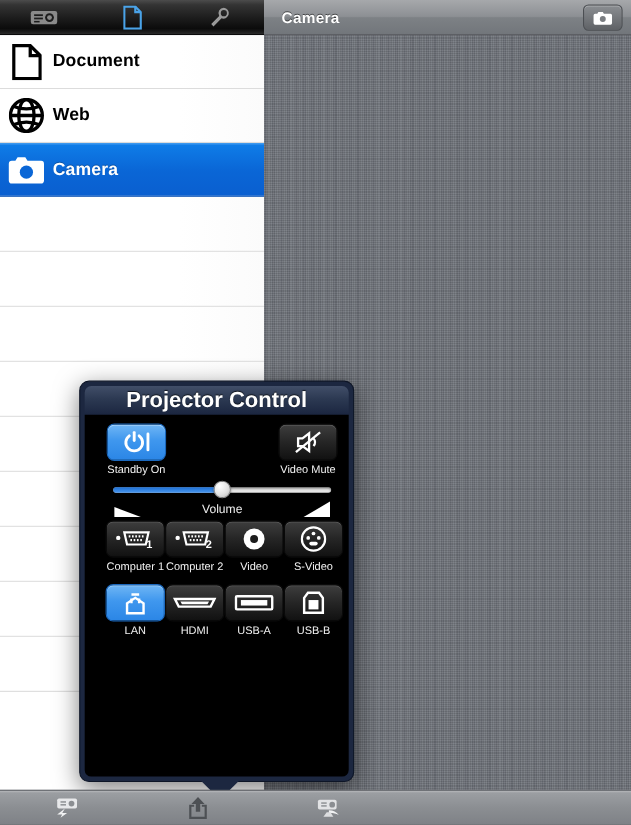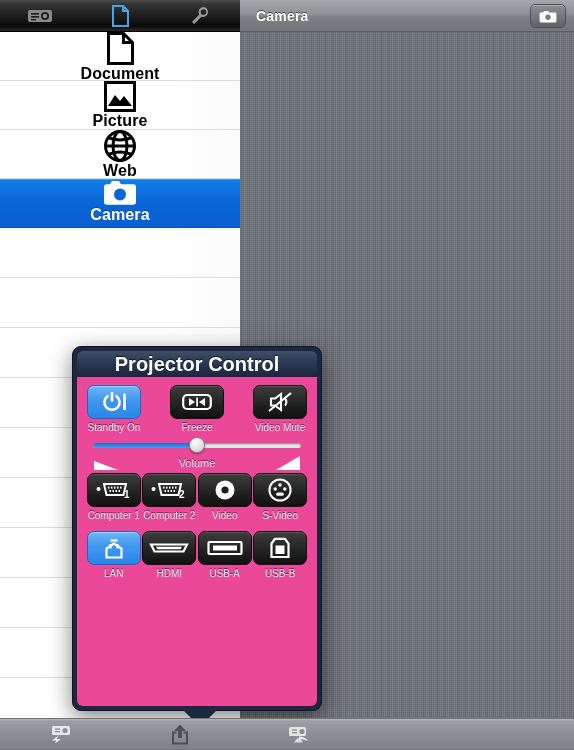--- a/index.html
+++ b/index.html
@@ -51,21 +51,20 @@
 
   
   .sidebar {
     position: absolute; left: 0; top: 32px; width: 240px; height: 686px;
     background: #fff; overflow: hidden;
   }
   .row {
     height: 49px; display: flex; align-items: center;
     border-bottom: 1px solid #dcdcdc;
     background: linear-gradient(to right, #ffffff 0%, #ffffff 68%, #fbfbfb 100%);
-    flex-direction: column;
   }
   .row.sel {
     background: linear-gradient(to bottom, #0f7de8 0%, #0a66d6 52%, #0a5fd0 100%);
     border-bottom: 1px solid #0a53b5;
     border-top: 1px solid #3b98ef;
   }
   .row-ico { width: 48px; display: flex; align-items: center; justify-content: center; }
   .row-label { font-size: 16px; font-weight: bold; color: #000; letter-spacing: .1px; }
   .row.sel .row-label { color: #fff; text-shadow: 0 -1px 0 rgba(0,0,0,.25); }
   .row.empty { height: 50px; }
@@ -89,22 +88,22 @@
     border: 1px solid #0d1526;
   }
   .pop-title {
     height: 26px; border-radius: 6px 6px 0 0;
     background: linear-gradient(to bottom, #414e68 0%, #2c3952 45%, #1b2640 100%);
     color: #fff; font-size: 20px; font-weight: bold;
     display: flex; align-items: center; justify-content: center;
     text-shadow: 0 -1px 1px rgba(0,0,0,.7);
   }
   .pop-body {
-    height: 329px; background: #ec4899; border-radius: 0 0 6px 6px;
-    padding: 8px 6px 0 6px;
+    height: 329px; background: #000000; border-radius: 0 0 6px 6px;
+    padding: 8px 6px 0 16px;
   }
   .pop-arrow {
     position: absolute; left: 109px; bottom: -17px;
     width: 0; height: 0;
     border-left: 18px solid transparent; border-right: 18px solid transparent;
     border-top: 18px solid #1c2740;
   }
 
   
   .grid { display: flex; justify-content: space-between; padding: 0 3px; }
@@ -196,29 +195,20 @@
     <div class="row">
       <div class="row-ico">
         <svg width="27" height="33" viewBox="0 0 27 33">
           <path d="M1.5 1.5h15l9 9v21h-24z" fill="#fff" stroke="#000" stroke-width="3"></path>
           <path d="M16.5 1.5v9h9" fill="none" stroke="#000" stroke-width="3"></path>
         </svg>
       </div>
       <div class="row-label">Document</div>
     </div>
 
-    <div class="row">
-      <div class="row-ico">
-        <svg width="32" height="31" viewBox="0 0 32 31">
-          <rect x="1.5" y="1.5" width="29" height="28" fill="#fff" stroke="#000" stroke-width="3"></rect>
-          <path d="M4 25l7-11 5 6 4-5 8 10z" fill="#000"></path>
-        </svg>
-      </div>
-      <div class="row-label">Picture</div>
-    </div>
 
     <div class="row">
       <div class="row-ico">
         <svg width="32" height="32" viewBox="0 0 32 32">
           <circle cx="16" cy="16" r="14.5" fill="#fff" stroke="#000" stroke-width="3"></circle>
           <ellipse cx="16" cy="16" rx="7" ry="14.5" fill="none" stroke="#000" stroke-width="3"></ellipse>
           <line x1="1.5" y1="16" x2="30.5" y2="16" stroke="#000" stroke-width="3"></line>
           <path d="M4 7.5q12 5 24 0M4 24.5q12-5 24 0" fill="none" stroke="#000" stroke-width="3"></path>
         </svg>
       </div>
@@ -253,31 +243,20 @@
       <div class="grid">
         <div class="cell">
           <div class="btn on">
             <svg width="30" height="20" viewBox="0 0 30 20">
               <path d="M17.5 4.2a7.6 7.6 0 1 1-9 0" fill="none" stroke="#fff" stroke-width="2.6" stroke-linecap="round"></path>
               <line x1="13" y1="1" x2="13" y2="8.5" stroke="#fff" stroke-width="2.6" stroke-linecap="round"></line>
               <line x1="25.5" y1="2.5" x2="25.5" y2="17" stroke="#fff" stroke-width="2.6" stroke-linecap="round"></line>
             </svg>
           </div>
           <div class="cap">Standby On</div>
-        </div>
-        <div class="cell">
-          <div class="btn">
-            <svg width="30" height="20" viewBox="0 0 30 20">
-              <rect x="1.2" y="3" width="27.6" height="14" rx="4" fill="none" stroke="#fff" stroke-width="2.2"></rect>
-              <path d="M7 6l6 4-6 4z" fill="#fff"></path>
-              <path d="M23 6l-6 4 6 4z" fill="#fff"></path>
-              <rect x="14.2" y="5.6" width="1.8" height="8.8" fill="#fff"></rect>
-            </svg>
-          </div>
-          <div class="cap">Freeze</div>
         </div>
         <div class="cell">
           <div class="btn">
             <svg width="26" height="22" viewBox="0 0 26 22">
               <path d="M4 7.5h4L14 3v16L8 14.5H4z" fill="none" stroke="#fff" stroke-width="2.1"></path>
               <line x1="2" y1="20" x2="24" y2="2" stroke="#fff" stroke-width="2.1"></line>
               <path d="M18 7.5a5.5 5.5 0 0 1 0 7" fill="none" stroke="#fff" stroke-width="2"></path>
             </svg>
           </div>
           <div class="cap">Video Mute</div>

